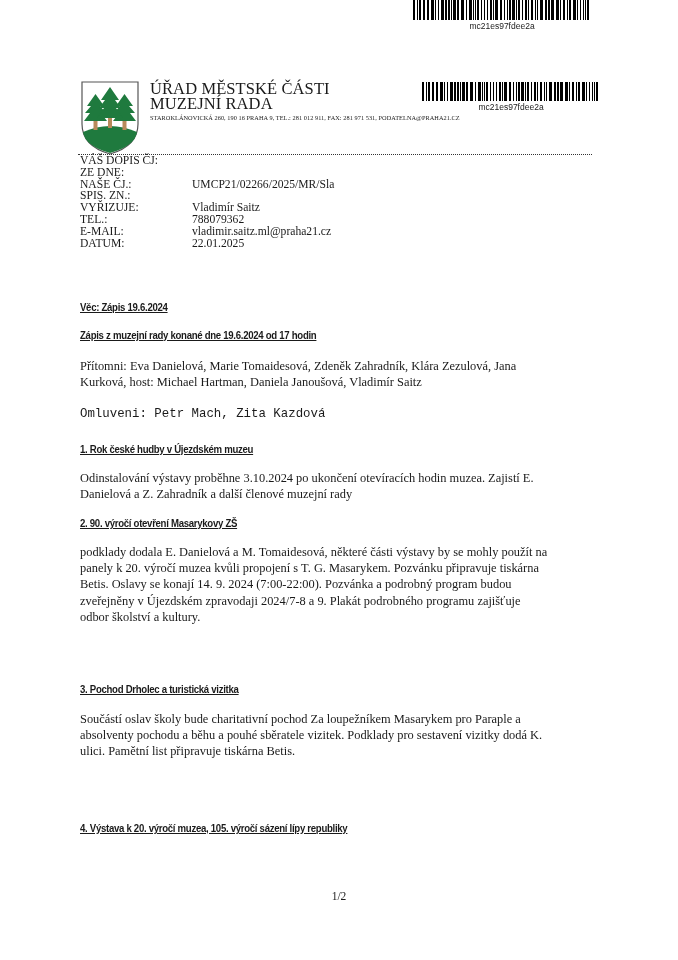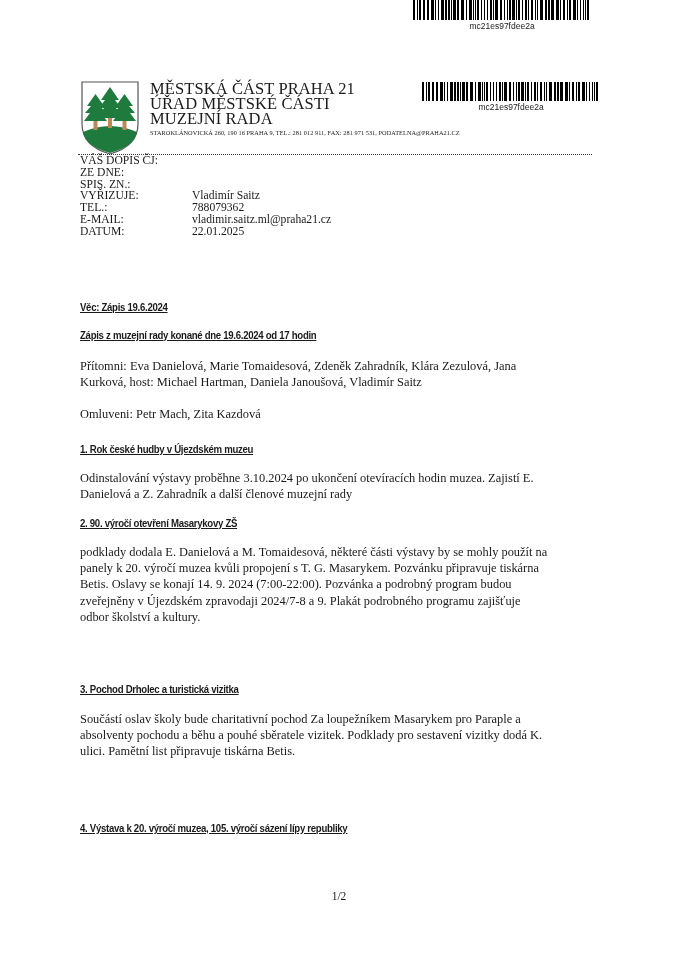--- a/index.html
+++ b/index.html
@@ -169,21 +169,20 @@
     <rect x="13.5" y="38" width="4" height="12" fill="#b88a5a"></rect>
     <rect x="28" y="36" width="4" height="12" fill="#b88a5a"></rect>
     <rect x="42.5" y="38" width="4" height="12" fill="#b88a5a"></rect>
     <polygon points="15.5,14 7,26 11,26 5,33 10,33 4,41 27,41 21,33 26,33 20,26 24,26" fill="#1f7a3e"></polygon>
     <polygon points="44.5,14 36,26 40,26 34,33 39,33 33,41 56,41 50,33 55,33 49,26 53,26" fill="#1f7a3e"></polygon>
     <polygon points="30,7 21,20 25,20 19,28 24,28 17,38 43,38 36,28 41,28 35,20 39,20" fill="#1f7a3e"></polygon>
   </svg>
 </div>
 
 <div class="org">
-  <div class="org-line">MĚSTSKÁ ČÁST PRAHA 21</div>
   <div class="org-line">ÚŘAD MĚSTSKÉ ČÁSTI</div>
   <div class="org-line">MUZEJNÍ RADA</div>
   <div class="org-addr">STAROKLÁNOVICKÁ 260, 190 16  PRAHA 9, TEL.: 281 012 911, FAX: 281 971 531, PODATELNA@PRAHA21.CZ</div>
 </div>
 
 <div class="barcode-wrap" id="bc-head">
   <div class="bars barcode">
       <span style="width: 2px;"></span>
       <span class="g" style="width: 2px;"></span>
       <span style="width: 1px;"></span>
@@ -301,20 +300,24 @@
 <div class="meta">
   <div class="meta-row">
       <span class="meta-label">VÁŠ DOPIS ČJ:</span>
       <span class="meta-value"></span>
     </div>
   <div class="meta-row">
       <span class="meta-label">ZE DNE:</span>
       <span class="meta-value"></span>
     </div>
   <div class="meta-row">
+      <span class="meta-label">NAŠE ČJ.:</span>
+      <span class="meta-value">UMCP21/02266/2025/MR/Sla</span>
+    </div>
+  <div class="meta-row">
       <span class="meta-label">SPIS. ZN.:</span>
       <span class="meta-value"></span>
     </div>
   <div class="meta-row">
       <span class="meta-label">VYŘIZUJE:</span>
       <span class="meta-value">Vladimír Saitz</span>
     </div>
   <div class="meta-row">
       <span class="meta-label">TEL.:</span>
       <span class="meta-value">788079362</span>
@@ -329,21 +332,21 @@
     </div>
 </div>
 
 <div class="heading" style="top:301px;">Věc: Zápis 19.6.2024</div>
 <div class="heading" style="top:329px;">Zápis z muzejní rady konané dne 19.6.2024 od 17 hodin</div>
 
 <div class="para" style="top:358px;">
   <p>Přítomni:  Eva Danielová, Marie Tomaidesová,  Zdeněk Zahradník, Klára Zezulová, Jana</p>
   <p>Kurková, host: Michael Hartman, Daniela Janoušová, Vladimír Saitz</p>
 </div>
-<div class="para" style="top:406px;">
+<div class="para" style="top:406px;font-family:Liberation Mono, monospace;">
   <p>Omluveni: Petr Mach, Zita Kazdová</p>
 </div>
 
 <div class="heading" style="top:443px;">1. Rok české hudby v Újezdském muzeu</div>
 <div class="para" style="top:470px;">
   <p>Odinstalování výstavy proběhne 3.10.2024 po ukončení otevíracích hodin muzea. Zajistí E.</p>
   <p>Danielová a Z. Zahradník a další členové  muzejní rady</p>
 </div>
 
 <div class="heading" style="top:517px;">2. 90. výročí otevření Masarykovy ZŠ</div>

